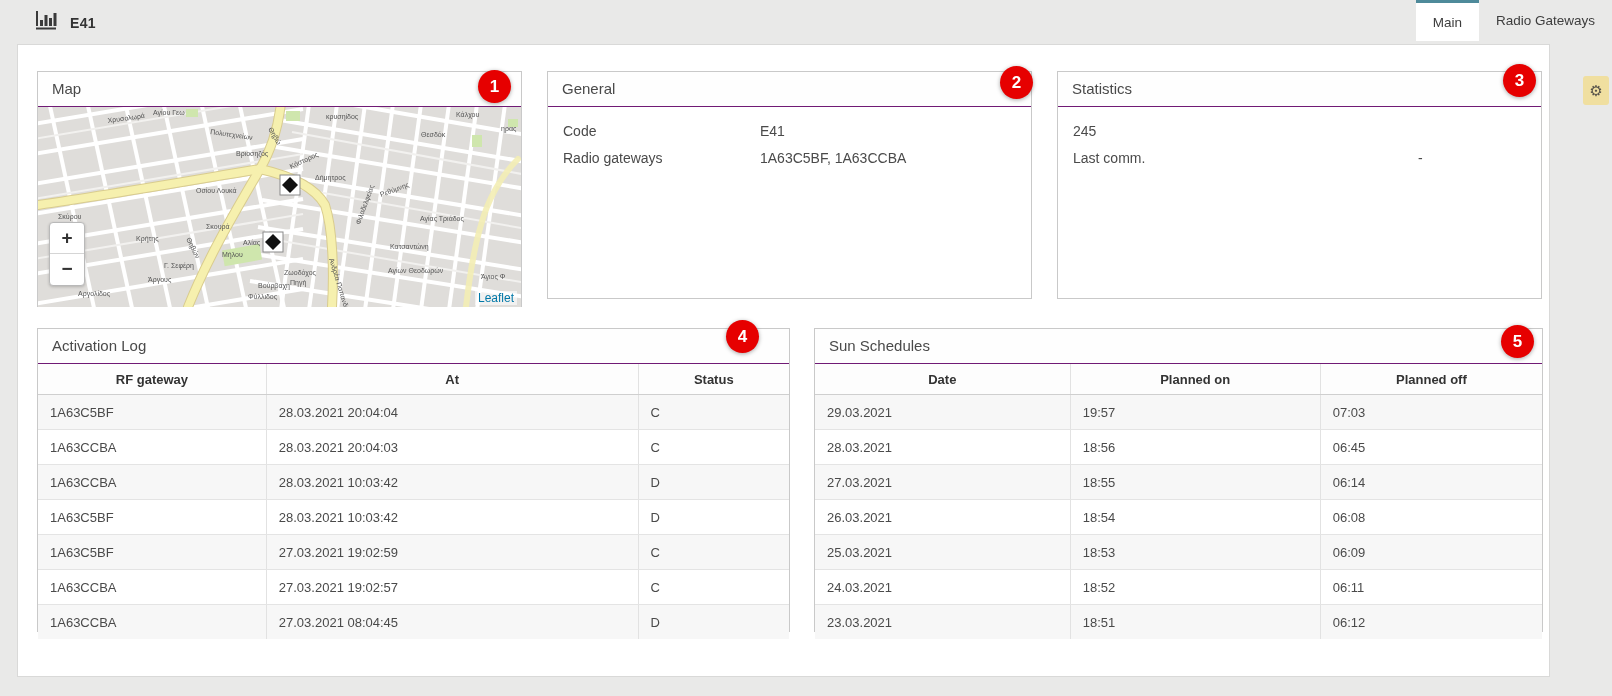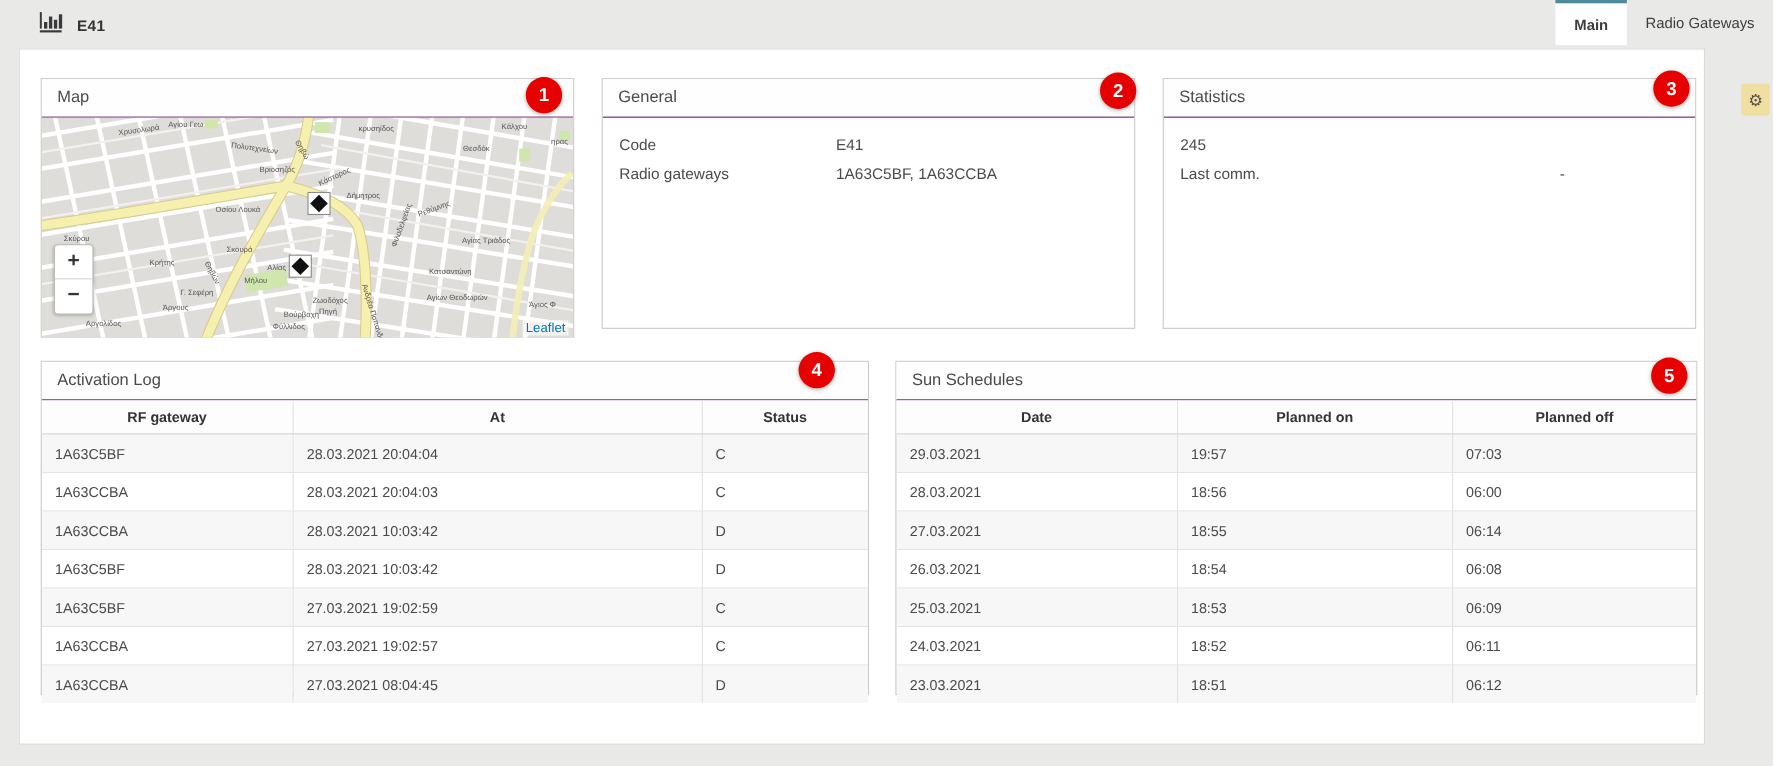--- a/index.html
+++ b/index.html
@@ -9,21 +9,21 @@
     font-family:"Liberation Sans", sans-serif;
     color:#4a4a4a;
   }
   
   .topbar{position:absolute;left:0;top:0;width:100%;height:41px;}
   .brand{position:absolute;left:36px;top:11px;display:flex;align-items:center;gap:12px;}
   .brand-label{font-size:14px;font-weight:bold;color:#333;letter-spacing:.3px;}
   .tabs{position:absolute;right:0;top:0;height:41px;display:flex;}
   .tab{height:41px;box-sizing:border-box;display:flex;align-items:center;
        padding:0 17px;font-size:13.5px;color:#3d3d3d;cursor:pointer;}
-  .tab.active{background:#fff;border-top:3px solid #4e8a9a;font-weight:bold;}
+  .tab.active{background:#fff;border-top:3px solid #4e8a9a;font-weight:normal;}
   
   .content{position:absolute;left:17px;top:44px;width:1533px;height:633px;
            background:#fff;border:1px solid #d9d9d8;box-sizing:border-box;}
   
   .gear-btn{position:absolute;left:1583px;top:76px;width:26px;height:29px;
             background:#f0dfa0;border-radius:3px;display:flex;align-items:center;
             justify-content:center;font-size:15px;color:#57534a;cursor:pointer;}
   
   .panel{position:absolute;background:#fff;border:1px solid #c9c9c9;box-sizing:border-box;}
   .panel-header{height:35px;box-sizing:border-box;line-height:33px;padding:0 14px;
@@ -330,21 +330,21 @@
       </thead>
       <tbody>
         <tr class="odd">
           <td>29.03.2021</td>
           <td>19:57</td>
           <td>07:03</td>
         </tr>
         <tr class="even">
           <td>28.03.2021</td>
           <td>18:56</td>
-          <td>06:00</td>
+          <td>06:45</td>
         </tr>
         <tr class="odd">
           <td>27.03.2021</td>
           <td>18:55</td>
           <td>06:14</td>
         </tr>
         <tr class="even">
           <td>26.03.2021</td>
           <td>18:54</td>
           <td>06:08</td>

